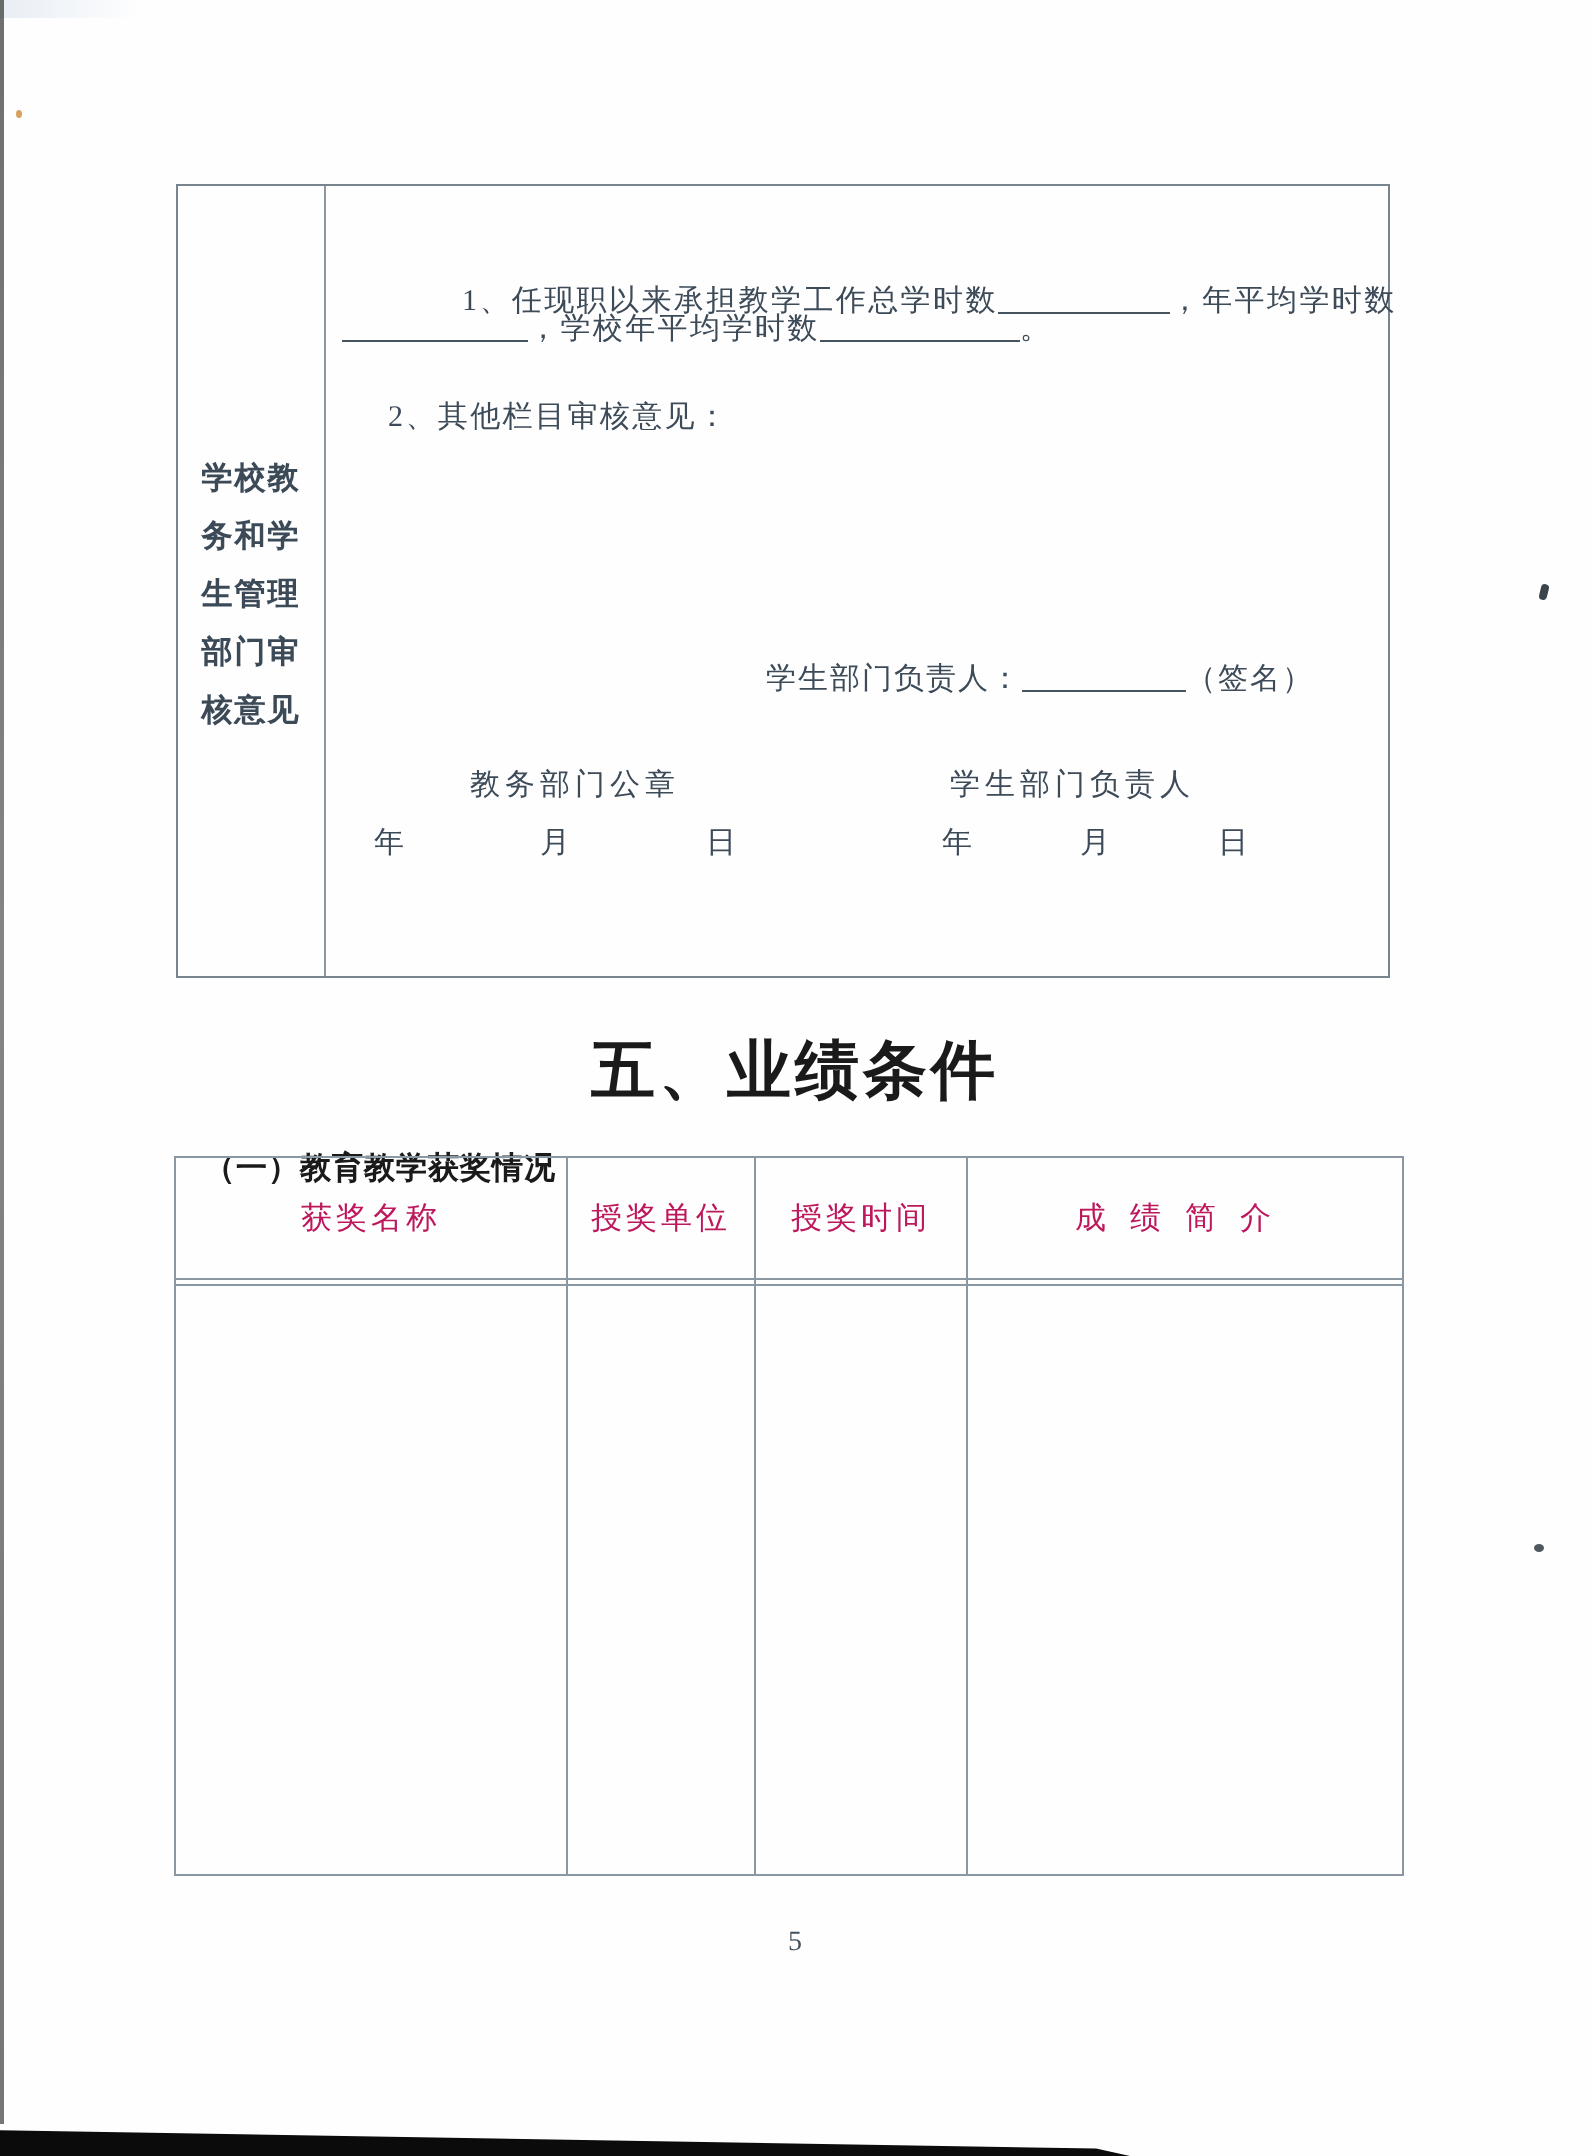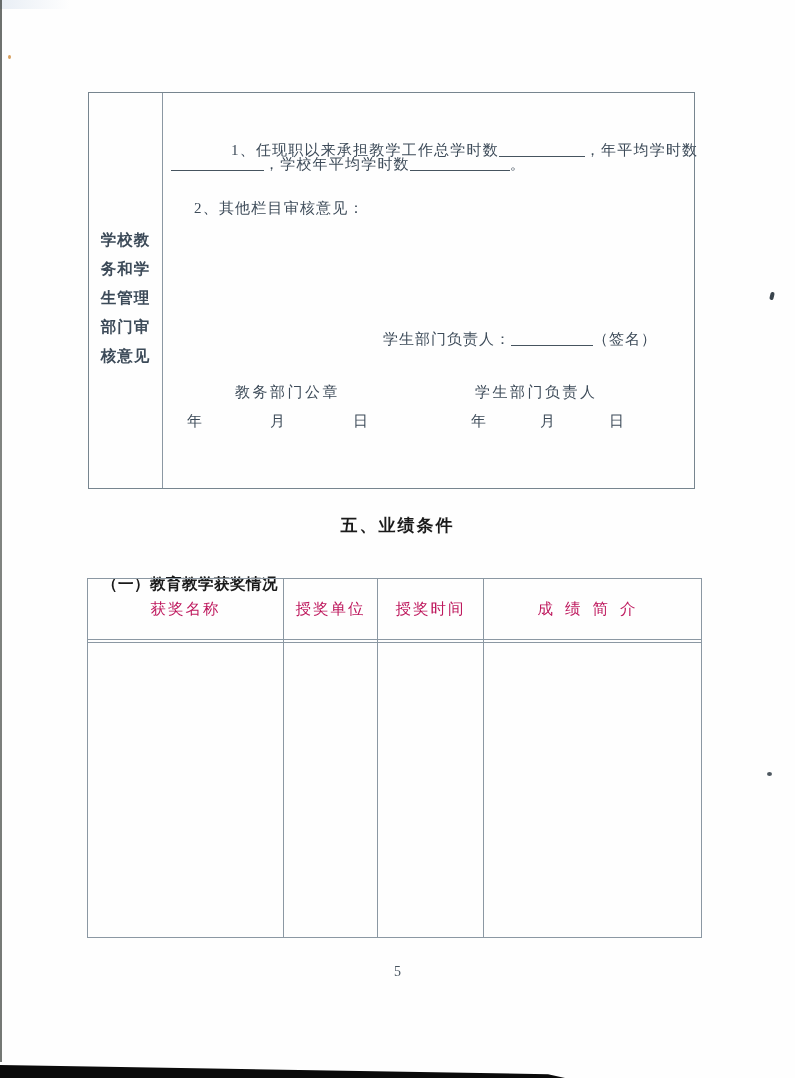--- a/index.html
+++ b/index.html
@@ -43,21 +43,21 @@
   .sig2{top:237px;text-align:right;}
   .stamp{position:absolute;top:290px;font-size:15px;letter-spacing:2.5px;white-space:nowrap;color:#3d4b59;}
   .stamp1{left:146px;}
   .stamp2{left:386px;}
   .date{position:absolute;top:319px;font-size:15px;color:#3d4b59;display:inline-flex;}
   .date1{left:98px;gap:68px;}
   .date2{left:382px;gap:54px;}
   
   .sec-title{position:absolute;left:0;top:514px;width:795px;text-align:center;
     font-family:"Liberation Sans","DejaVu Sans",sans-serif;
-    font-size:17px;font-weight:bold;letter-spacing:2px;color:#1a1a1a;}
+    font-size:32px;font-weight:bold;letter-spacing:2px;color:#1a1a1a;}
   .subsec{position:absolute;left:102px;top:553px;
     font-family:"Liberation Sans","DejaVu Sans",sans-serif;
     font-size:15.5px;font-weight:bold;letter-spacing:.5px;color:#1a1a1a;margin-top:21px;}
   
   .awards-wrap{position:absolute;left:87px;top:578px;width:614px;height:360px;}
   table.awards{border-collapse:collapse;width:100%;height:100%;table-layout:fixed;
     border:1.5px solid #77858f;}
   table.awards th,table.awards td{border:1px solid #8b98a3;padding:0;}
   table.awards th{height:60px;font-weight:normal;font-size:15.5px;color:#be185d;
     letter-spacing:2px;text-align:center;vertical-align:middle;}

